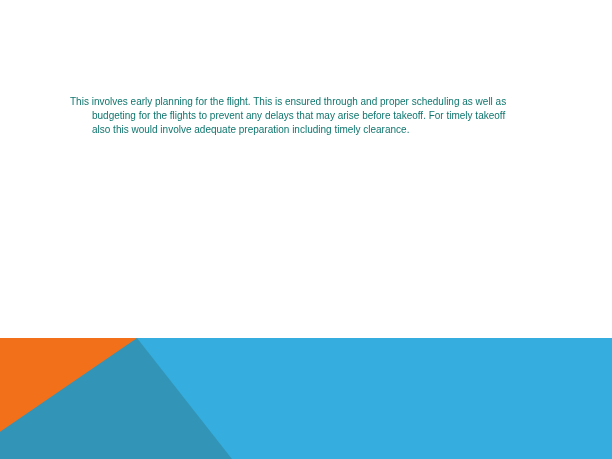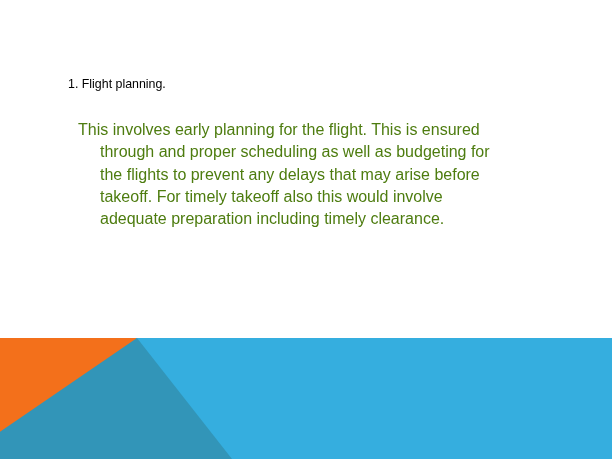--- a/index.html
+++ b/index.html
@@ -47,25 +47,25 @@
 
   .numbered-item {
     margin: 0;
     padding: 0 80px 0 68px;
     font-size: 12.4px;
     line-height: 1.30;
     color: #000000;
   }
 
   .paragraph {
-    margin: 16px;
+    margin: 8px;
     padding: 11px 88px 0 62px;
-    font-size: 16px;
+    font-size: 10px;
     line-height: 1.39;
-    color: #4d7c0f;
+    color: #0f766e;
     text-indent: -22px;
     padding-left: 84px;
   }
 
   
   .band {
     position: absolute;
     left: 0;
     top: 338px;
     width: 612px;
@@ -82,21 +82,20 @@
     height: 121px;
   }
 </style>
 </head>
 <body>
 
 <div class="slide">
 
 
   <div class="body-block">
-    <p class="numbered-item">1. Flight planning.</p>
     <p class="paragraph">This involves early planning for the flight. This is ensured through and proper scheduling as well as budgeting for the flights to prevent any delays that may arise before takeoff. For timely takeoff also this would involve adequate preparation including timely clearance.</p>
   </div>
 
   <div class="band">
     <div class="band-base">
       <svg class="band-svg" viewBox="0 0 612 121" preserveAspectRatio="none">
         <rect x="0" y="0" width="612" height="121" fill="#35aedf"></rect>
         <polygon points="0,0 137,0 0,121" fill="#f3701b"></polygon>
         <polygon points="137,0 232,121 -40,121" fill="#3295b8"></polygon>
       </svg>

